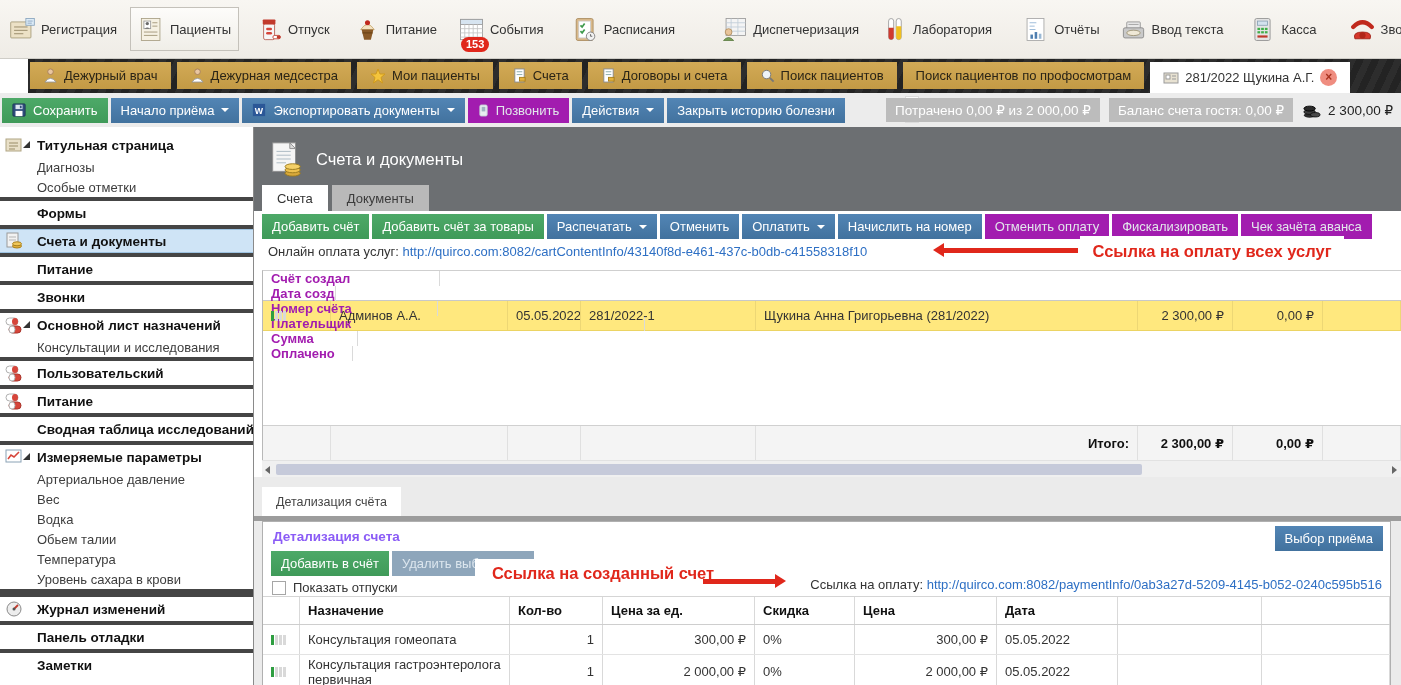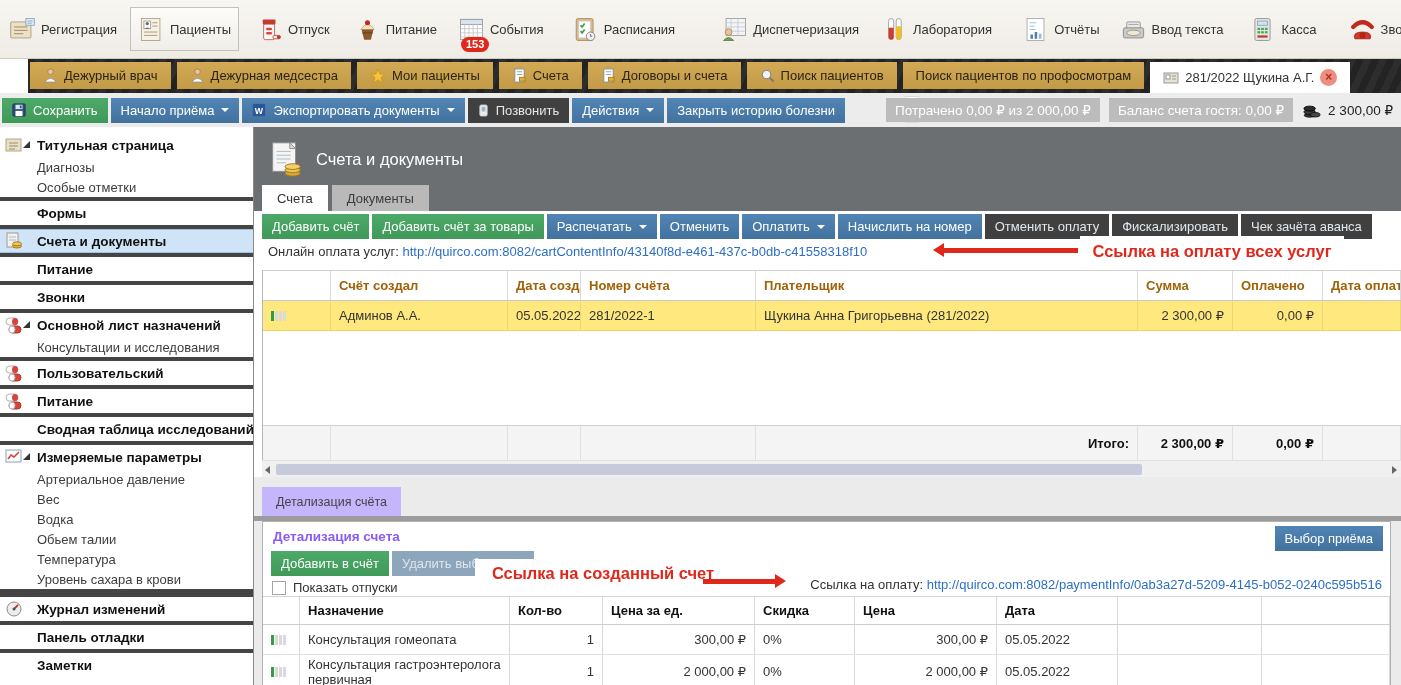--- a/index.html
+++ b/index.html
@@ -28,21 +28,21 @@
   .close-x { width:17px; height:17px; border-radius:50%; background:#ef8d80; color:#a8321f;
     font-weight:bold; font-size:12px; line-height:16px; text-align:center; }
   .close-x::before { content:"×"; }
   
   .actionbar { height:34px; background:#ececec; display:flex; align-items:center;
     padding-left:2px; position:relative; }
   .btn { height:25px; display:inline-flex; align-items:center; gap:7px; padding:0 10px;
     color:#fff; font-size:13px; margin-right:3px; white-space:nowrap; border:none; cursor:default; }
   .btn.green { background:linear-gradient(#4da968,#3f9a59); }
   .btn.blue  { background:linear-gradient(#5285b5,#42729e); }
-  .btn.disabled { background:#404040; color:#e2e7eb; }
+  .btn.disabled { background:#a21caf; color:#e2e7eb; }
   .btn.disabled2 { background:#8ea6bb; color:#dce6ee; }
   .caret { width:0; height:0; border-left:4px solid transparent; border-right:4px solid transparent;
     border-top:4px solid #fff; }
   .overflow-handle { position:absolute; left:905px; top:3px; width:14px; height:27px; background:#fafafa;
     border:1px solid #dcdcdc; display:flex; flex-direction:column; align-items:center; justify-content:center; gap:2px; }
   .tri-up { width:0;height:0;border-left:3px solid transparent;border-right:3px solid transparent;border-bottom:4px solid #555; }
   .tri-dn { width:0;height:0;border-left:3px solid transparent;border-right:3px solid transparent;border-top:4px solid #555; }
   .ab-right { position:absolute; right:8px; top:0; height:34px; display:flex; align-items:center; gap:9px; }
   .badge-gray { background:#bcbcbc; color:#fff; font-size:13.5px; padding:4px 9px; white-space:nowrap; }
   .money { font-size:13.5px; color:#222; display:flex; align-items:center; gap:7px; font-weight:normal; }
@@ -74,41 +74,41 @@
   
   .ann-box { position:absolute; background:#fff; color:#e0271b; font-weight:bold; font-size:16.5px;
     display:flex; align-items:center; justify-content:center; white-space:nowrap; }
   .ann1 { left:826px; top:25px; width:264px; height:31px; }
   .arrow1 { position:absolute; top:37px; left:690px; width:134px; height:5px; background:#e0271b; }
   .arrow1::before { content:""; position:absolute; left:-11px; top:-5px;
     border-right:11px solid #e0271b; border-top:7px solid transparent; border-bottom:7px solid transparent; }
   
   .grid { position:absolute; top:59px; left:8px; right:0; height:190px;
     border-top:1px solid #cfcfcf; border-left:1px solid #b8b8b8; font-size:13px; }
-  .g-head { display:flex; height:30px; border-bottom:1px solid #c8c8c8; font-weight:bold; color:#a16207; }
+  .g-head { display:flex; height:30px; border-bottom:1px solid #c8c8c8; font-weight:bold; color:#a21caf;flex-direction:column; }
   .g-head .cell { border-right:1px solid #dadada; }
   .cell { padding:0 8px; display:flex; align-items:center; overflow:hidden; white-space:nowrap; }
   .c0{width:68px;flex:none}.c1{width:177px;flex:none}.c2{width:73px;flex:none}.c3{width:175px;flex:none}
   .c4{width:382px;flex:none}.c5{width:95px;flex:none}.c6{width:90px;flex:none}.c7{flex:1}
   .num { justify-content:flex-end; }
   .g-row { display:flex; height:30px; background:#ffe87e; border-bottom:1px solid #ecd463; color:#333; }
   .g-row .cell { border-right:1px solid rgba(0,0,0,0.07); }
   .g-footer { position:absolute; left:0; right:0; bottom:0; height:35px; display:flex;
     background:#f4f4f4; border-top:1px solid #d0d0d0; font-weight:bold; color:#111; align-items:stretch; }
   .g-footer .cell { border-right:1px solid #e0e0e0; }
   .hscroll { position:absolute; top:249px; left:8px; right:0; height:17px; background:#f0f0f0;
     border-top:1px solid #e2e2e2; }
   .hthumb { position:absolute; left:14px; top:3px; width:866px; height:11px; background:#c6cada; border-radius:2px; }
   .harrow-l { position:absolute; left:3px; top:5px; width:0; height:0;
     border-top:4px solid transparent; border-bottom:4px solid transparent; border-right:5px solid #666; }
   .harrow-r { position:absolute; right:4px; top:5px; width:0; height:0;
     border-top:4px solid transparent; border-bottom:4px solid transparent; border-left:5px solid #666; }
   
   .detail-bg { position:absolute; top:266px; left:0; right:0; bottom:0; background:#ebebeb; }
-  .detail-tab { position:absolute; top:10px; left:8px; height:29px; background:#c4b5fd; padding:0 14px;
+  .detail-tab { position:absolute; top:10px; left:8px; height:29px; background:#ffffff; padding:0 14px;
     display:flex; align-items:center; font-size:12.5px; color:#444; }
   .detail-splitter { position:absolute; top:39px; left:0; right:0; height:5px; background:#9c9c9c; }
   .detail-panel { position:absolute; top:44px; left:8px; right:10px; bottom:0; background:#fff;
     border:1px solid #b0b0b0; border-bottom:none; overflow:hidden; }
   .dp-heading { position:absolute; top:7px; left:10px; font-size:13.5px; font-weight:bold; color:#8b5cf6; }
   .dp-colbtn { position:absolute; top:4px; right:4px; }
   .dp-btnrow { position:absolute; top:29px; left:8px; display:flex; }
   .dp-checkrow { position:absolute; top:58px; left:9px; display:flex; align-items:center; gap:7px; font-size:13px; color:#333; }
   .cb { width:14px; height:14px; background:#fff; border:1px solid #a6a6a6; }
   .ann2 { left:212px; top:37px; width:256px; height:29px; }

